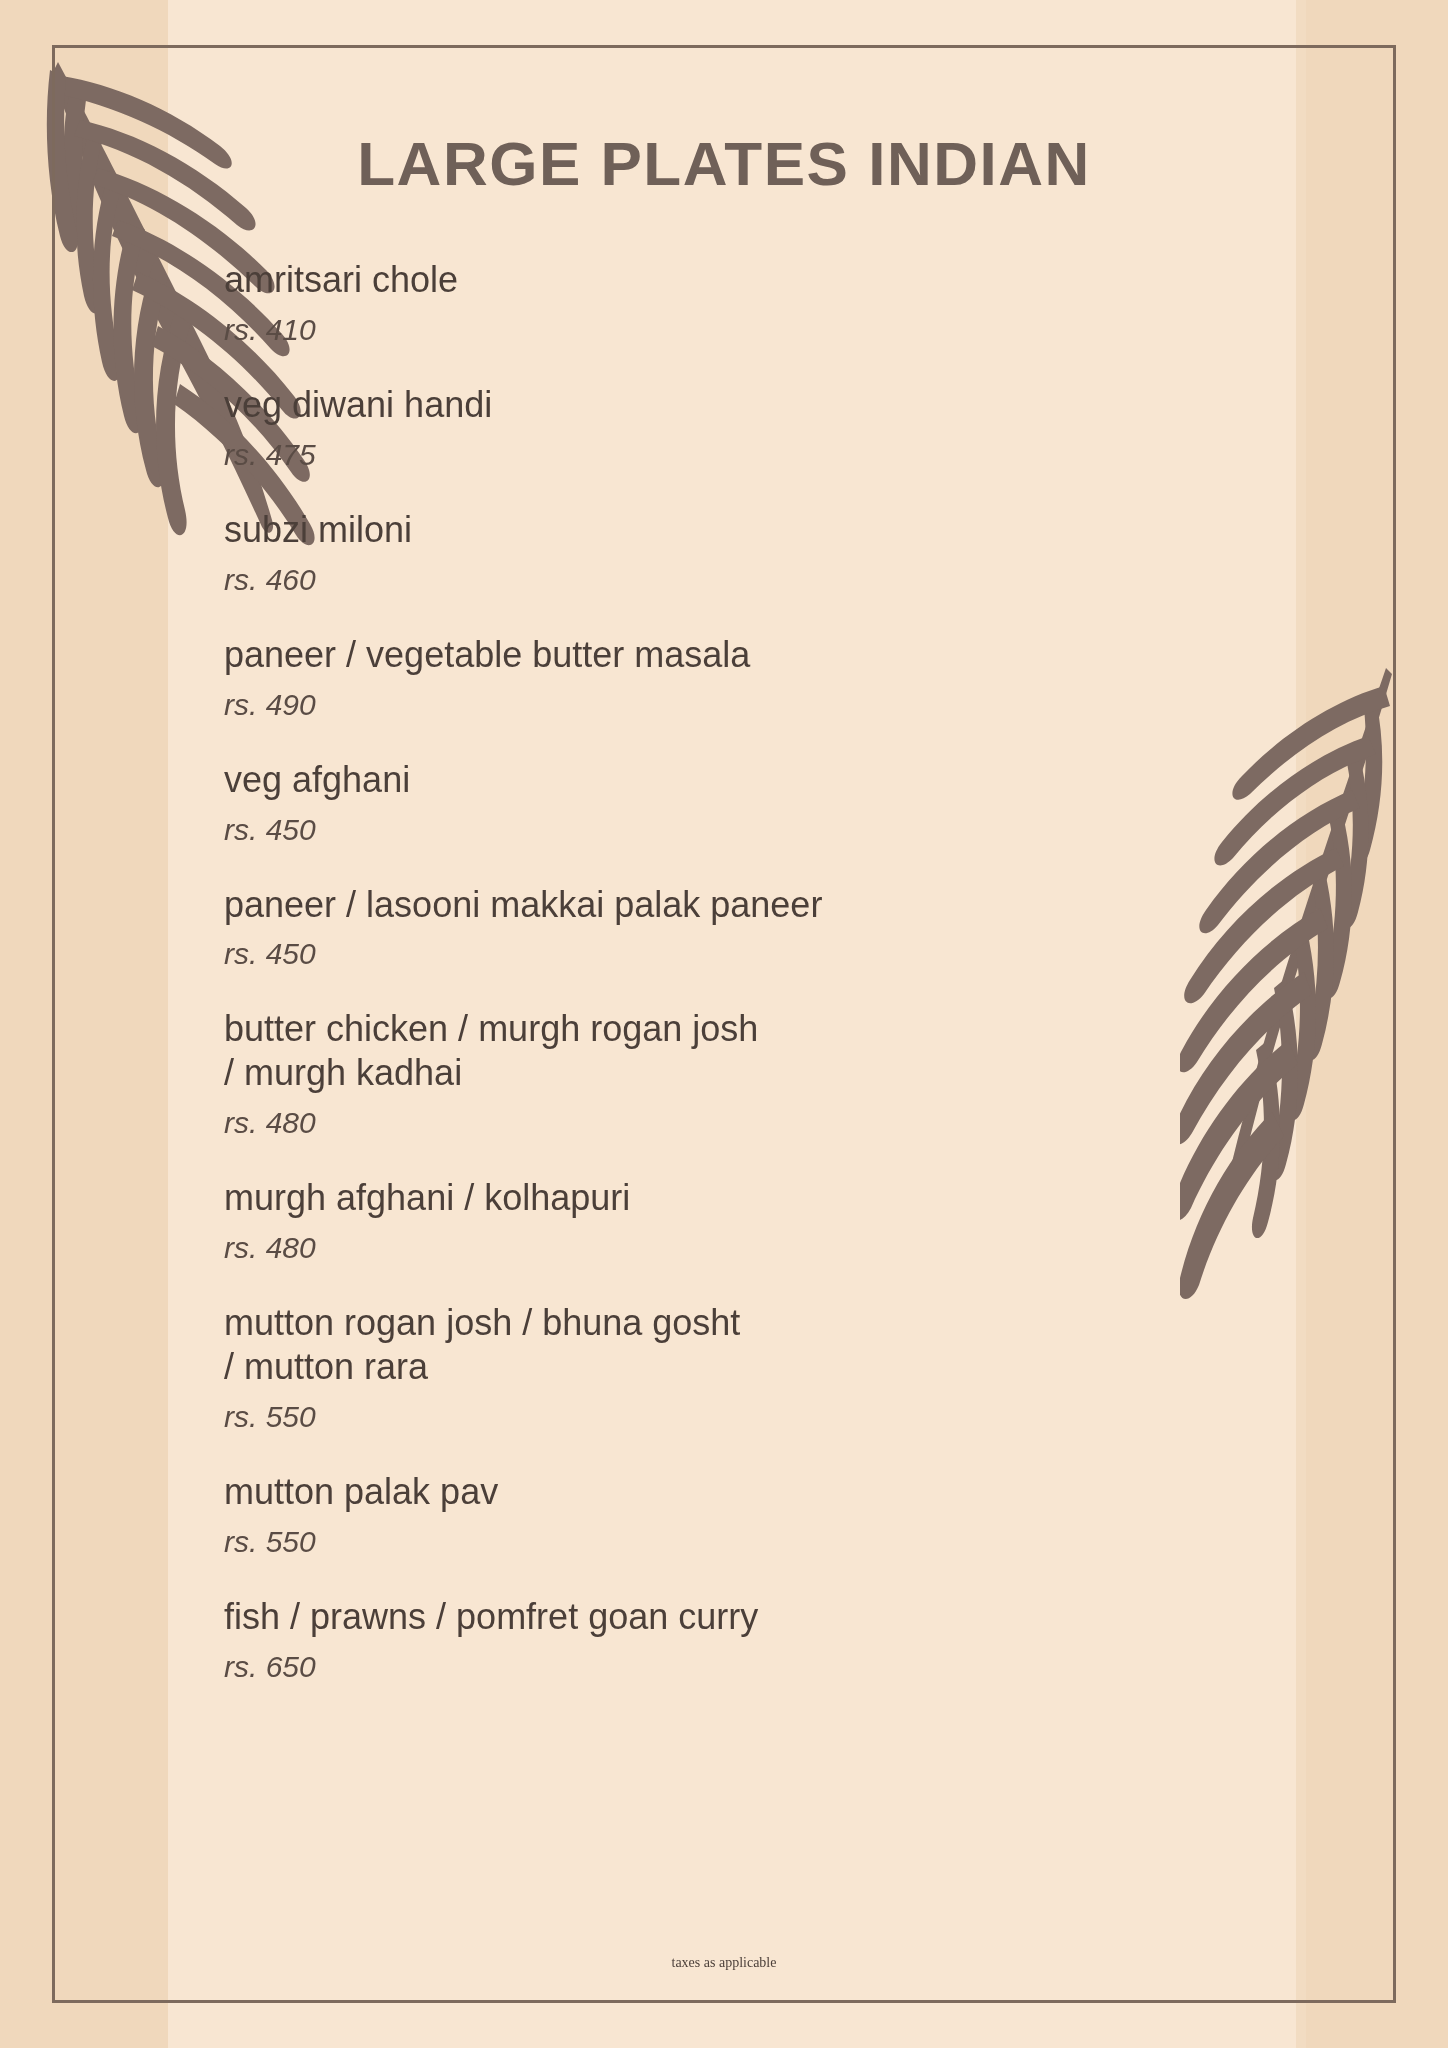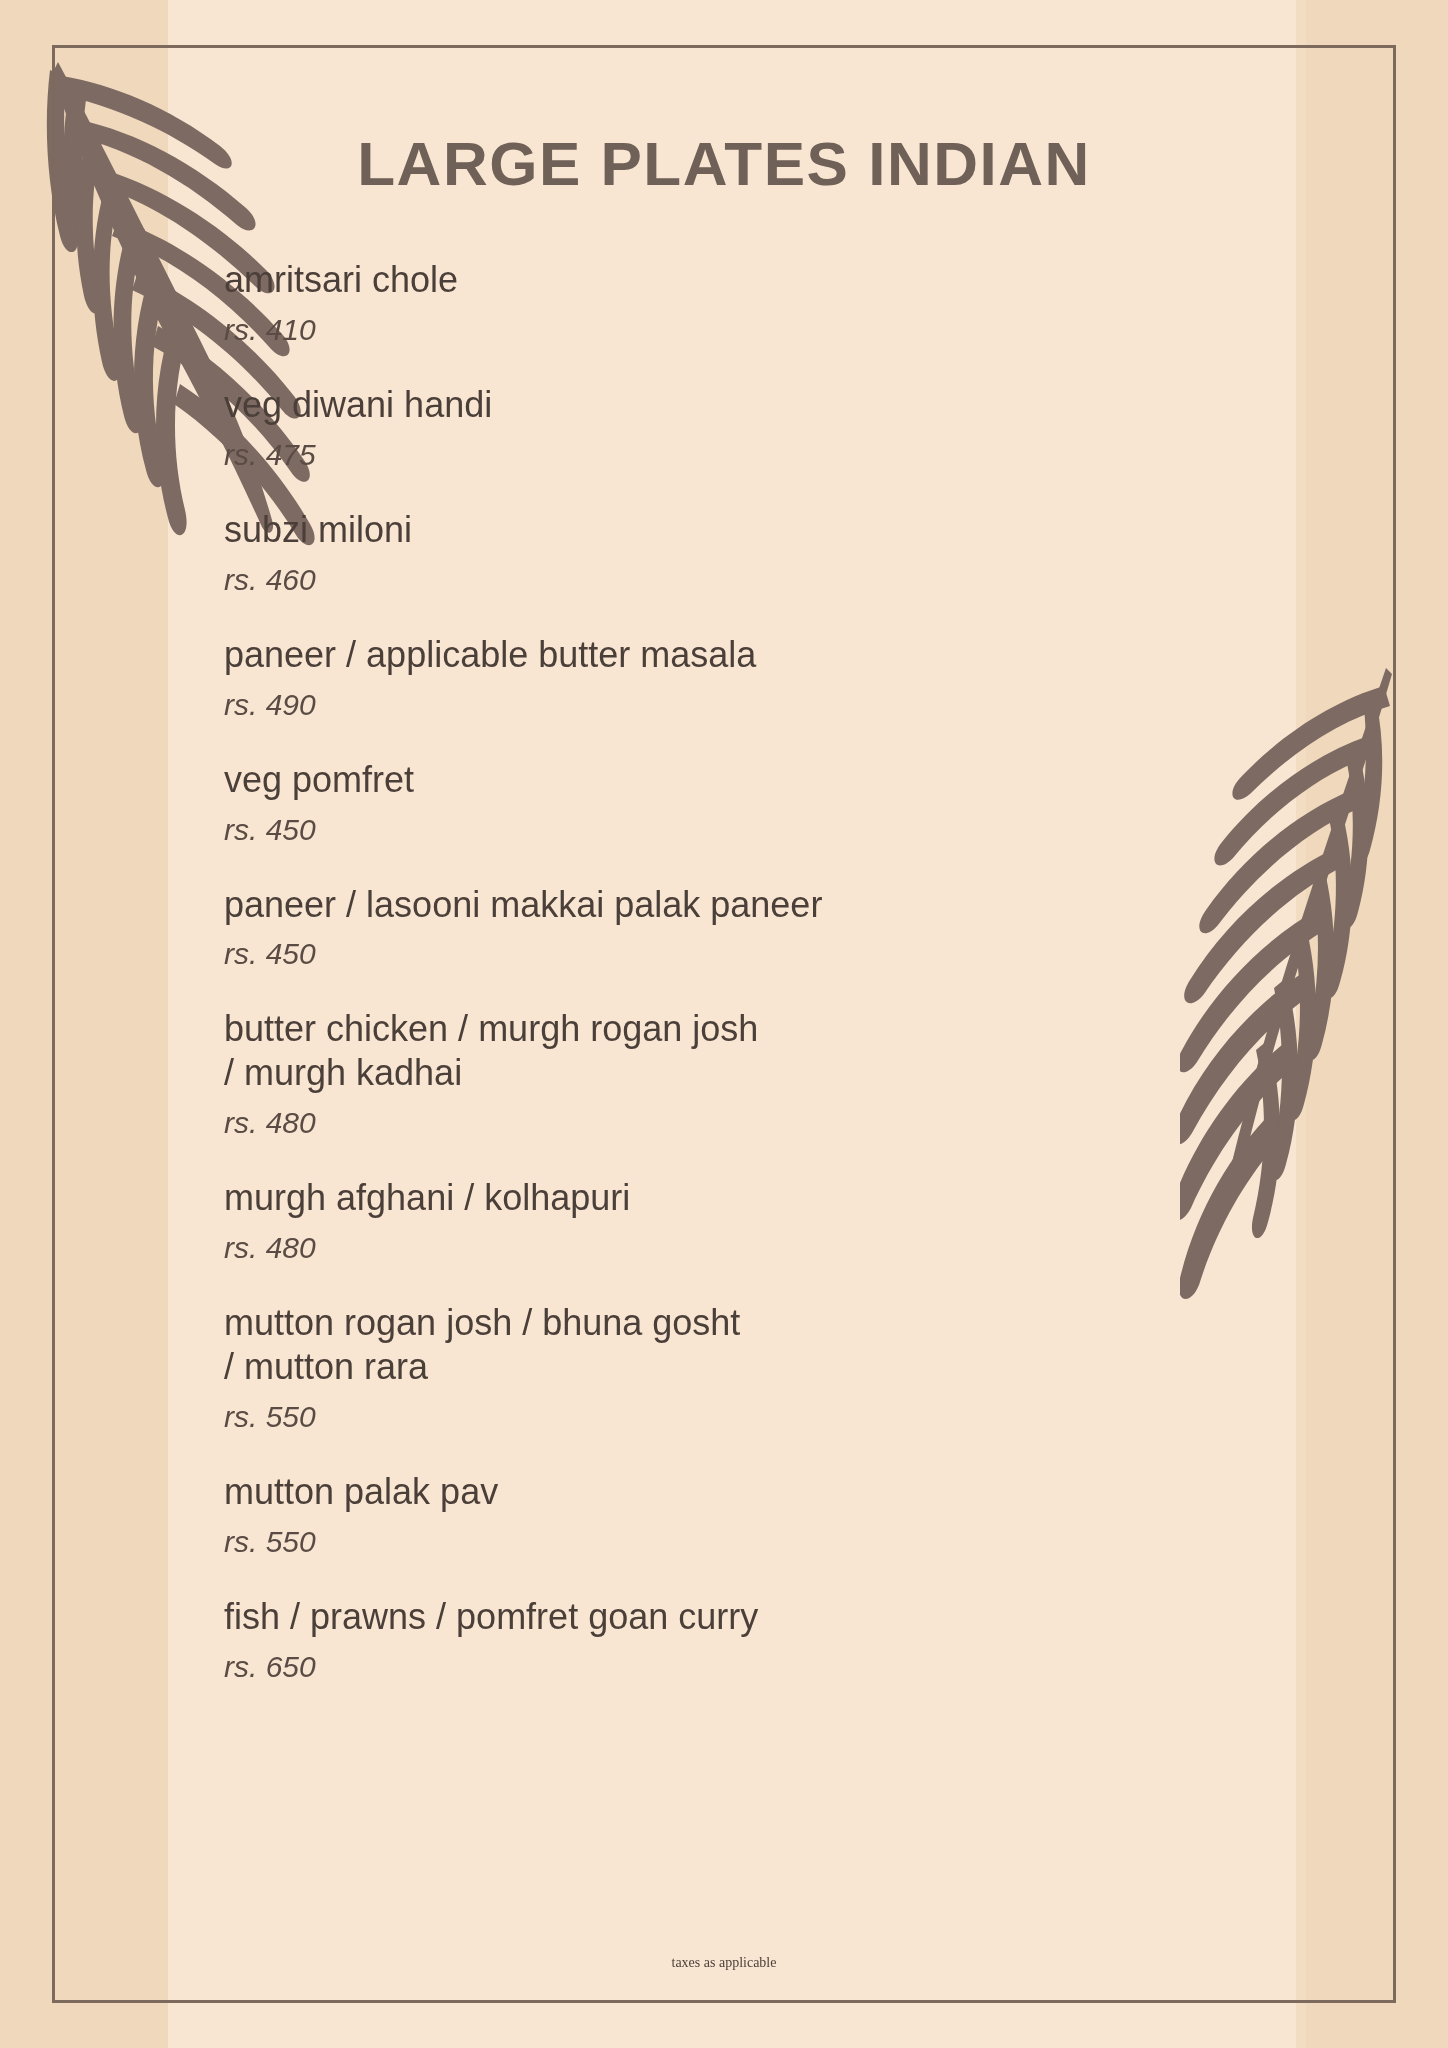--- a/index.html
+++ b/index.html
@@ -178,25 +178,25 @@
       </div>
       <div class="item">
         <div class="item-name">veg diwani handi</div>
         <div class="item-price">rs. 475</div>
       </div>
       <div class="item">
         <div class="item-name">subzi miloni</div>
         <div class="item-price">rs. 460</div>
       </div>
       <div class="item">
-        <div class="item-name">paneer / applicable butter masala</div>
+        <div class="item-name">paneer / vegetable butter masala</div>
         <div class="item-price">rs. 490</div>
       </div>
       <div class="item">
-        <div class="item-name">veg pomfret</div>
+        <div class="item-name">veg afghani</div>
         <div class="item-price">rs. 450</div>
       </div>
       <div class="item">
         <div class="item-name">paneer  / lasooni makkai palak paneer</div>
         <div class="item-price">rs. 450</div>
       </div>
       <div class="item">
         <div class="item-name">butter chicken / murgh rogan josh
 / murgh kadhai</div>
         <div class="item-price">rs. 480</div>

